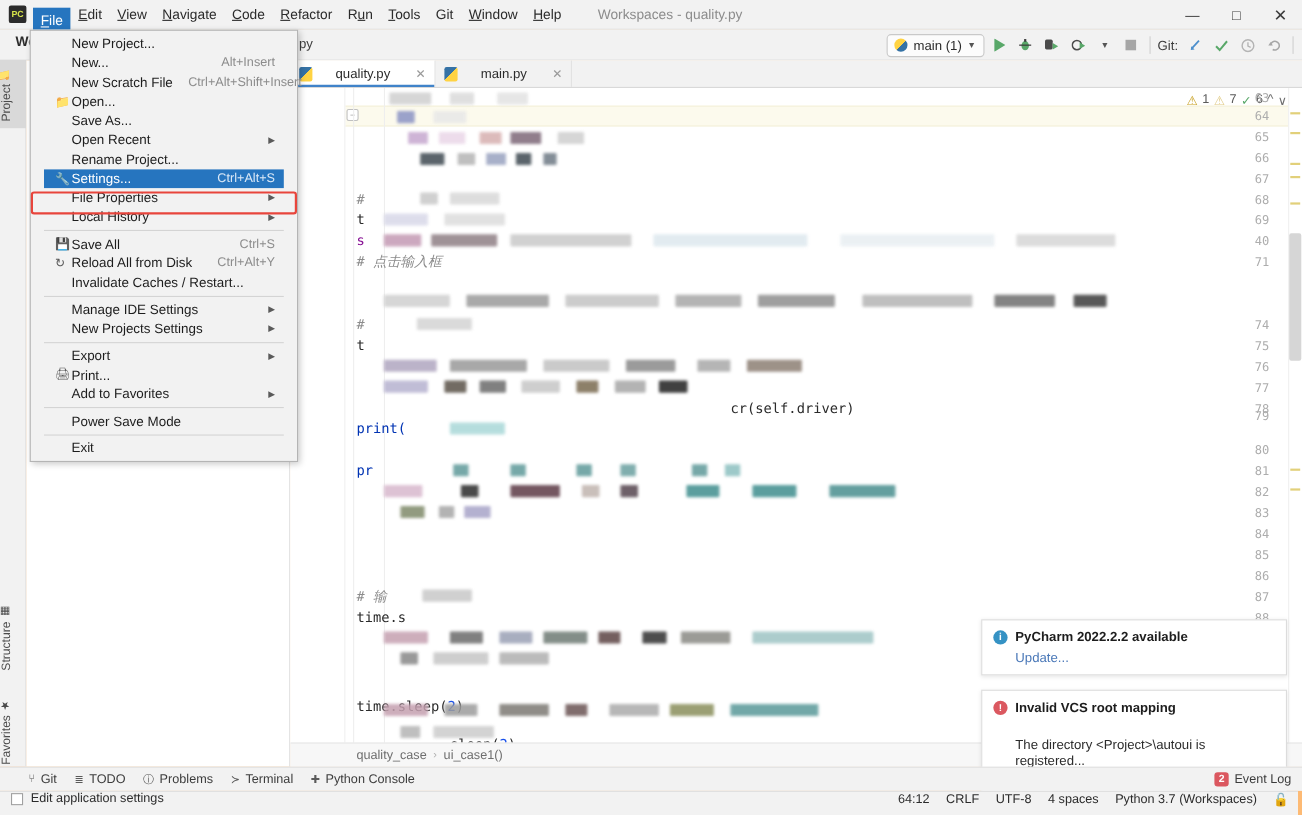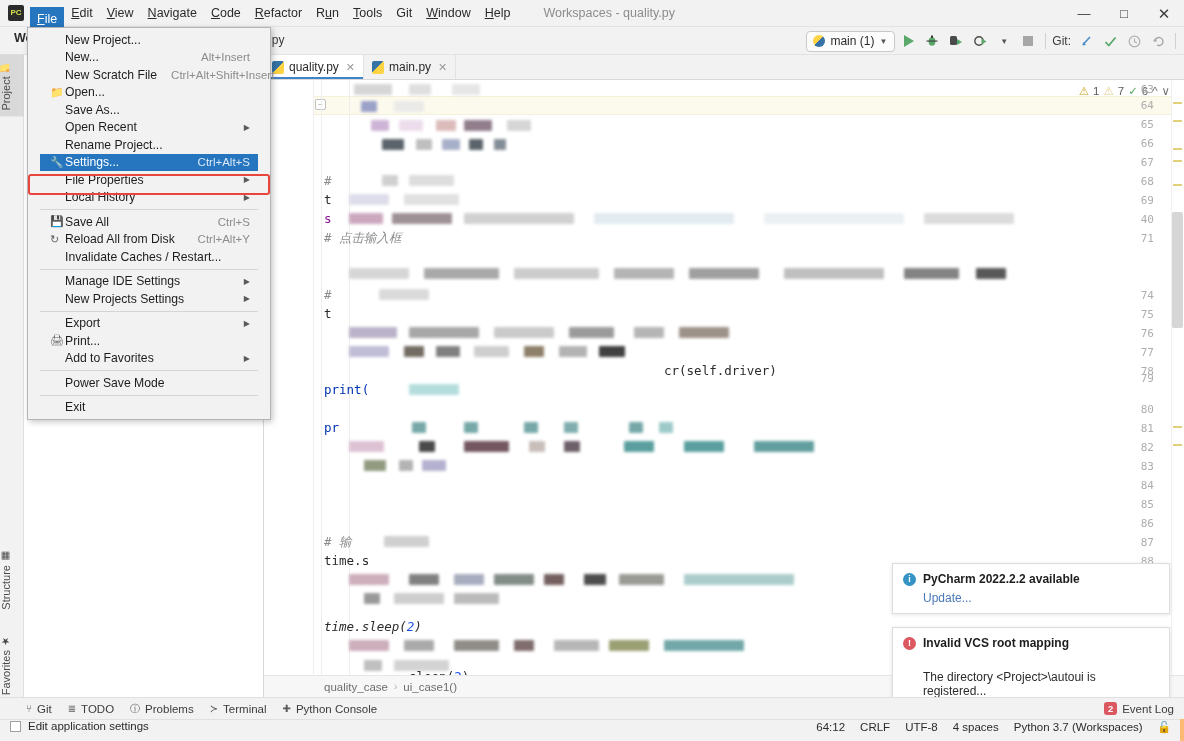--- a/index.html
+++ b/index.html
@@ -101,21 +101,21 @@
   
   .editor-wrap {
     position: absolute; left: 264px; top: 55px; right: 0; bottom: 44px;
     background: #ffffff;
   }
   .tabbar {
     position: relative; height: 25px; background: #f2f2f2;
     border-bottom: 1px solid #d9d9d9; display: flex; align-items: stretch;
   }
   .etab {
-    display: flex; align-items: center; gap: 5px; padding: 0 8px;
+    display: flex; align-items: center; gap: 21px; padding: 0 8px;
     font-size: 12px; color: #2b2b2b; border-right: 1px solid #e2e2e2;
   }
   .etab.active { background: #ffffff; box-shadow: inset 0 -2px 0 #4083c9; }
   .pyfile-ic {
     width: 12px; height: 13px; border-radius: 2px;
     background: linear-gradient(135deg, #3572a5 48%, #ffd343 48%);
   }
   .tab-x { color: #9a9a9a; font-size: 11px; margin-left: 2px; }
 
   .code-area { position: relative; height: 596px; background: #ffffff; overflow: hidden; }
@@ -509,21 +509,21 @@
       <div class="blk" style="left:190px; top:494px; width:30px; background:#9aa0b5;"></div>
       <div class="blk" style="left:230px; top:494px; width:40px; background:#6e7a74;"></div>
       <div class="blk" style="left:280px; top:494px; width:20px; background:#5c4444;"></div>
       <div class="blk" style="left:320px; top:494px; width:22px; background:#2f2f2f;"></div>
       <div class="blk" style="left:355px; top:494px; width:45px; background:#8a8a84;"></div>
       <div class="blk" style="left:420px; top:494px; width:110px; background:#9ec4c4;"></div>
       <div class="blk" style="left:100px; top:513px; width:16px; background:#888888;"></div>
       <div class="blk" style="left:130px; top:513px; width:50px; background:#c6c6c6;"></div>
       <div class="blk" style="left:190px; top:513px; width:45px; background:#b0b0b0;"></div>
 
-      <div class="code-line" style="top:539px;font-style:italic;"><span class="txt">time.sleep(</span><span class="num">2</span><span class="txt">)</span></div>
+      <div class="code-line" style="top:554px;"><span class="txt">time.sleep(</span><span class="num">2</span><span class="txt">)</span></div>
       <div class="blk" style="left:85px;  top:560px; width:40px; background:#c5a0b0;"></div>
       <div class="blk" style="left:140px; top:560px; width:30px; background:#9c9c9c;"></div>
       <div class="blk" style="left:190px; top:560px; width:45px; background:#7d7a74;"></div>
       <div class="blk" style="left:250px; top:560px; width:20px; background:#6b5454;"></div>
       <div class="blk" style="left:290px; top:560px; width:45px; background:#ababab;"></div>
       <div class="blk" style="left:345px; top:560px; width:40px; background:#8a8f5c;"></div>
       <div class="blk" style="left:400px; top:560px; width:80px; background:#5a9a9a;"></div>
 
       <div class="blk" style="left:100px; top:580px; width:18px; background:#b4b4b4;"></div>
       <div class="blk" style="left:130px; top:580px; width:55px; background:#cccccc;"></div>

